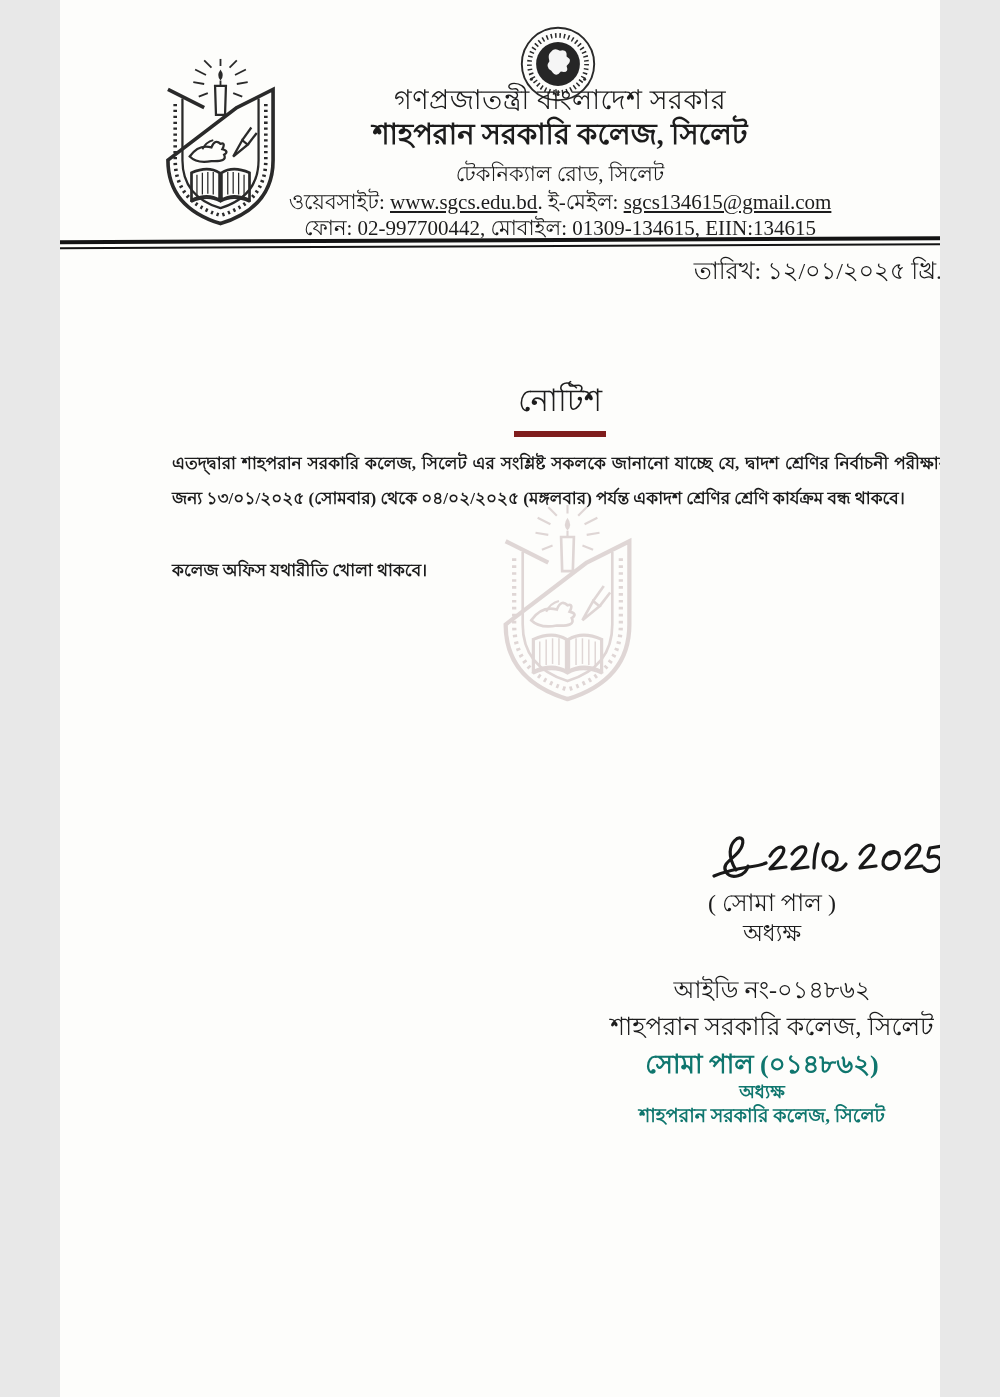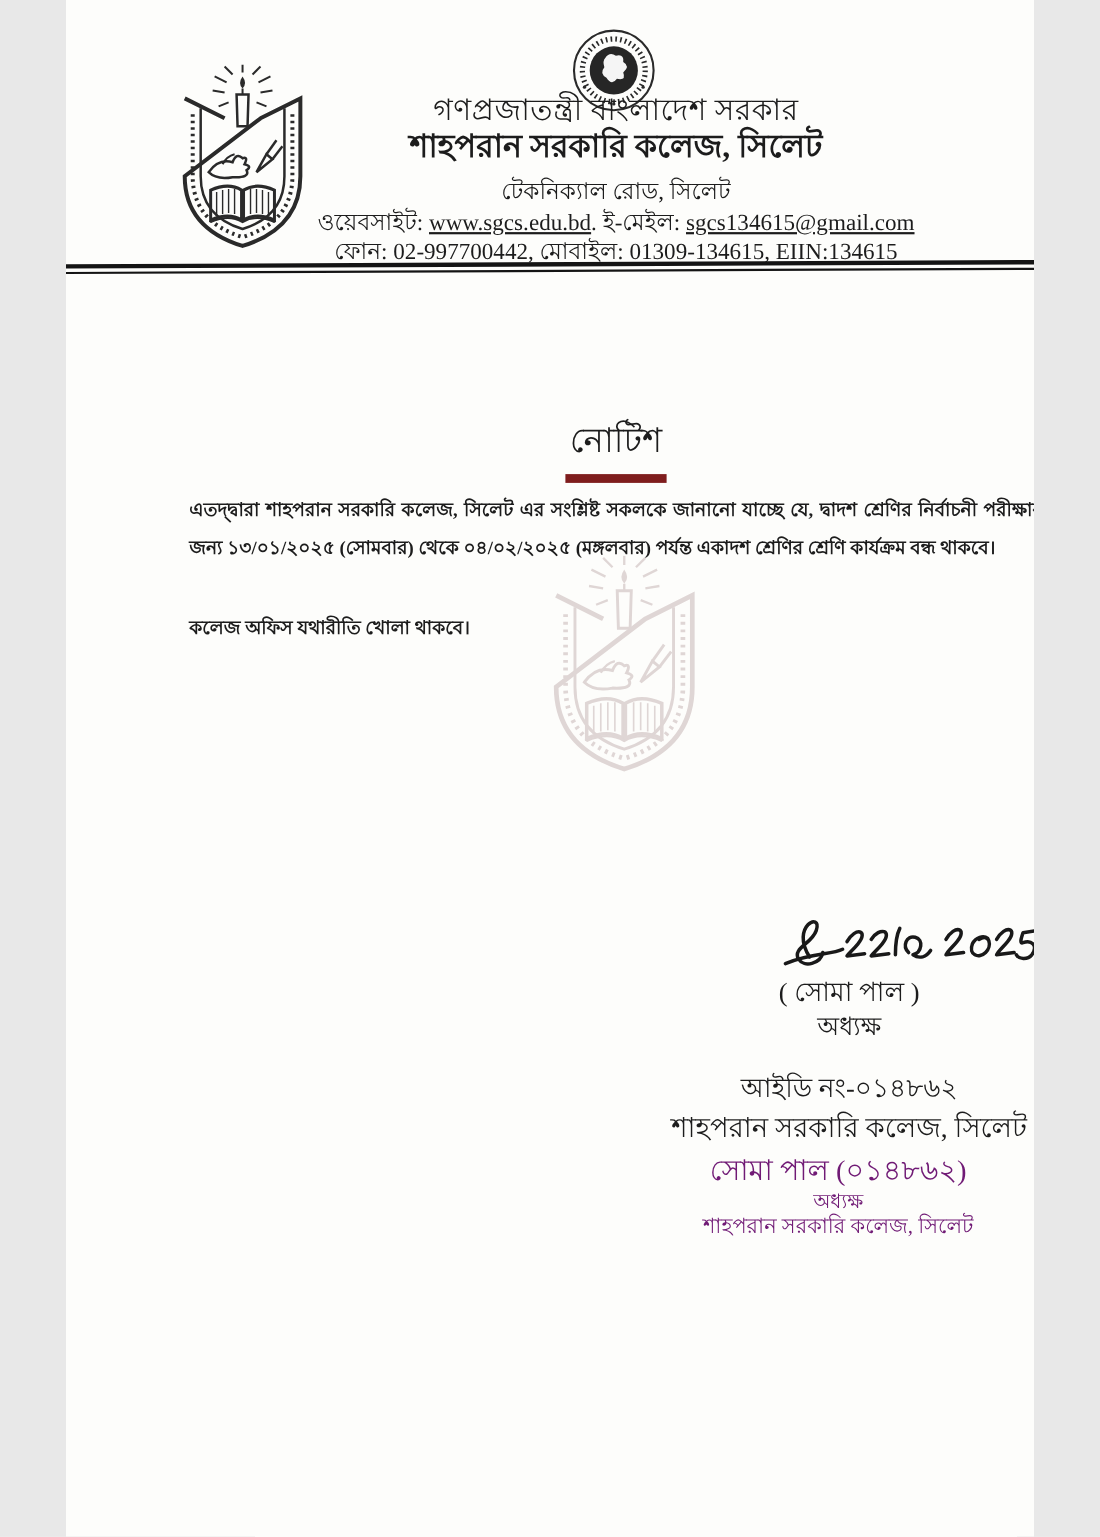--- a/index.html
+++ b/index.html
@@ -25,35 +25,35 @@
   .u{text-decoration:underline;}
   
   .rule{
     position:absolute;left:-4px;top:238px;width:1010px;height:3px;
     border-top:4px solid #141414;border-bottom:2px solid #141414;
     transform:rotate(-0.25deg);
   }
   .date-line{position:absolute;left:0;top:252px;width:882px;text-align:right;font-size:24px;}
   
   .title-wrap{position:absolute;left:0;top:376px;width:1000px;text-align:center;}
-  .title{display:inline-block;font-size:31px;border-bottom:8px solid #7f1d1d;padding:0 4px 3px;}
+  .title{display:inline-block;font-size:31px;border-bottom:6px solid #7f1d1d;padding:0 4px 3px;}
   
   .body-block{position:absolute;left:112px;top:446px;width:776px;font-size:17px;font-weight:bold;}
   .para1{line-height:2.08;text-align:justify;margin:0;}
   .para2{line-height:2.08;margin:36px 0 0 0;}
   
   .watermark{position:absolute;left:415px;top:505px;width:185px;height:208px;color:#c2b0b0;opacity:.5;}
   
   .scrawl{position:absolute;left:648px;top:826px;width:250px;height:64px;}
   .sig-block{position:absolute;left:532px;top:888px;width:360px;text-align:center;line-height:1.25;}
   .sig-name{font-size:24px;text-align:center;}
   .sig-desig{font-size:23px;margin-top:2px;}
   .sig-id{font-size:24px;margin-top:26px;}
   .sig-college{font-size:25px;margin-top:6px;}
-  .stamp{margin-top:8px;color:#701a75;font-weight:normal;line-height:1.15;transform:translateX(-10px);}
+  .stamp{margin-top:8px;color:#0f766e;font-weight:bold;line-height:1.15;transform:translateX(-10px);}
   .stamp-name{font-size:26px;}
   .stamp-desig{font-size:18px;margin-top:2px;}
   .stamp-college{font-size:19px;margin-top:2px;}
   svg{display:block;}
 </style>
 </head>
 <body>
 
 <svg width="0" height="0" style="position:absolute">
   <defs>
@@ -148,20 +148,21 @@
     <div class="hdr-college">শাহপরান সরকারি কলেজ, সিলেট</div>
     <div class="hdr-address">টেকনিক্যাল রোড, সিলেট</div>
     <div class="hdr-web">
       <span>ওয়েবসাইট: </span><span class="u">www.sgcs.edu.bd</span><span>. ই-মেইল: </span><span class="u">sgcs134615@gmail.com</span>
     </div>
     <div class="hdr-contact">ফোন: 02-997700442, মোবাইল: 01309-134615,  EIIN:134615</div>
   </div>
 
   <div class="rule"></div>
 
+  <div class="date-line">তারিখ: ১২/০১/২০২৫ খ্রি.</div>
 
   <div class="title-wrap">
     <span class="title">নোটিশ</span>
   </div>
 
   <div class="watermark">
     <svg width="185" height="208" viewBox="0 0 160 195">
         <use href="#crest"></use>
       </svg>
   </div>

